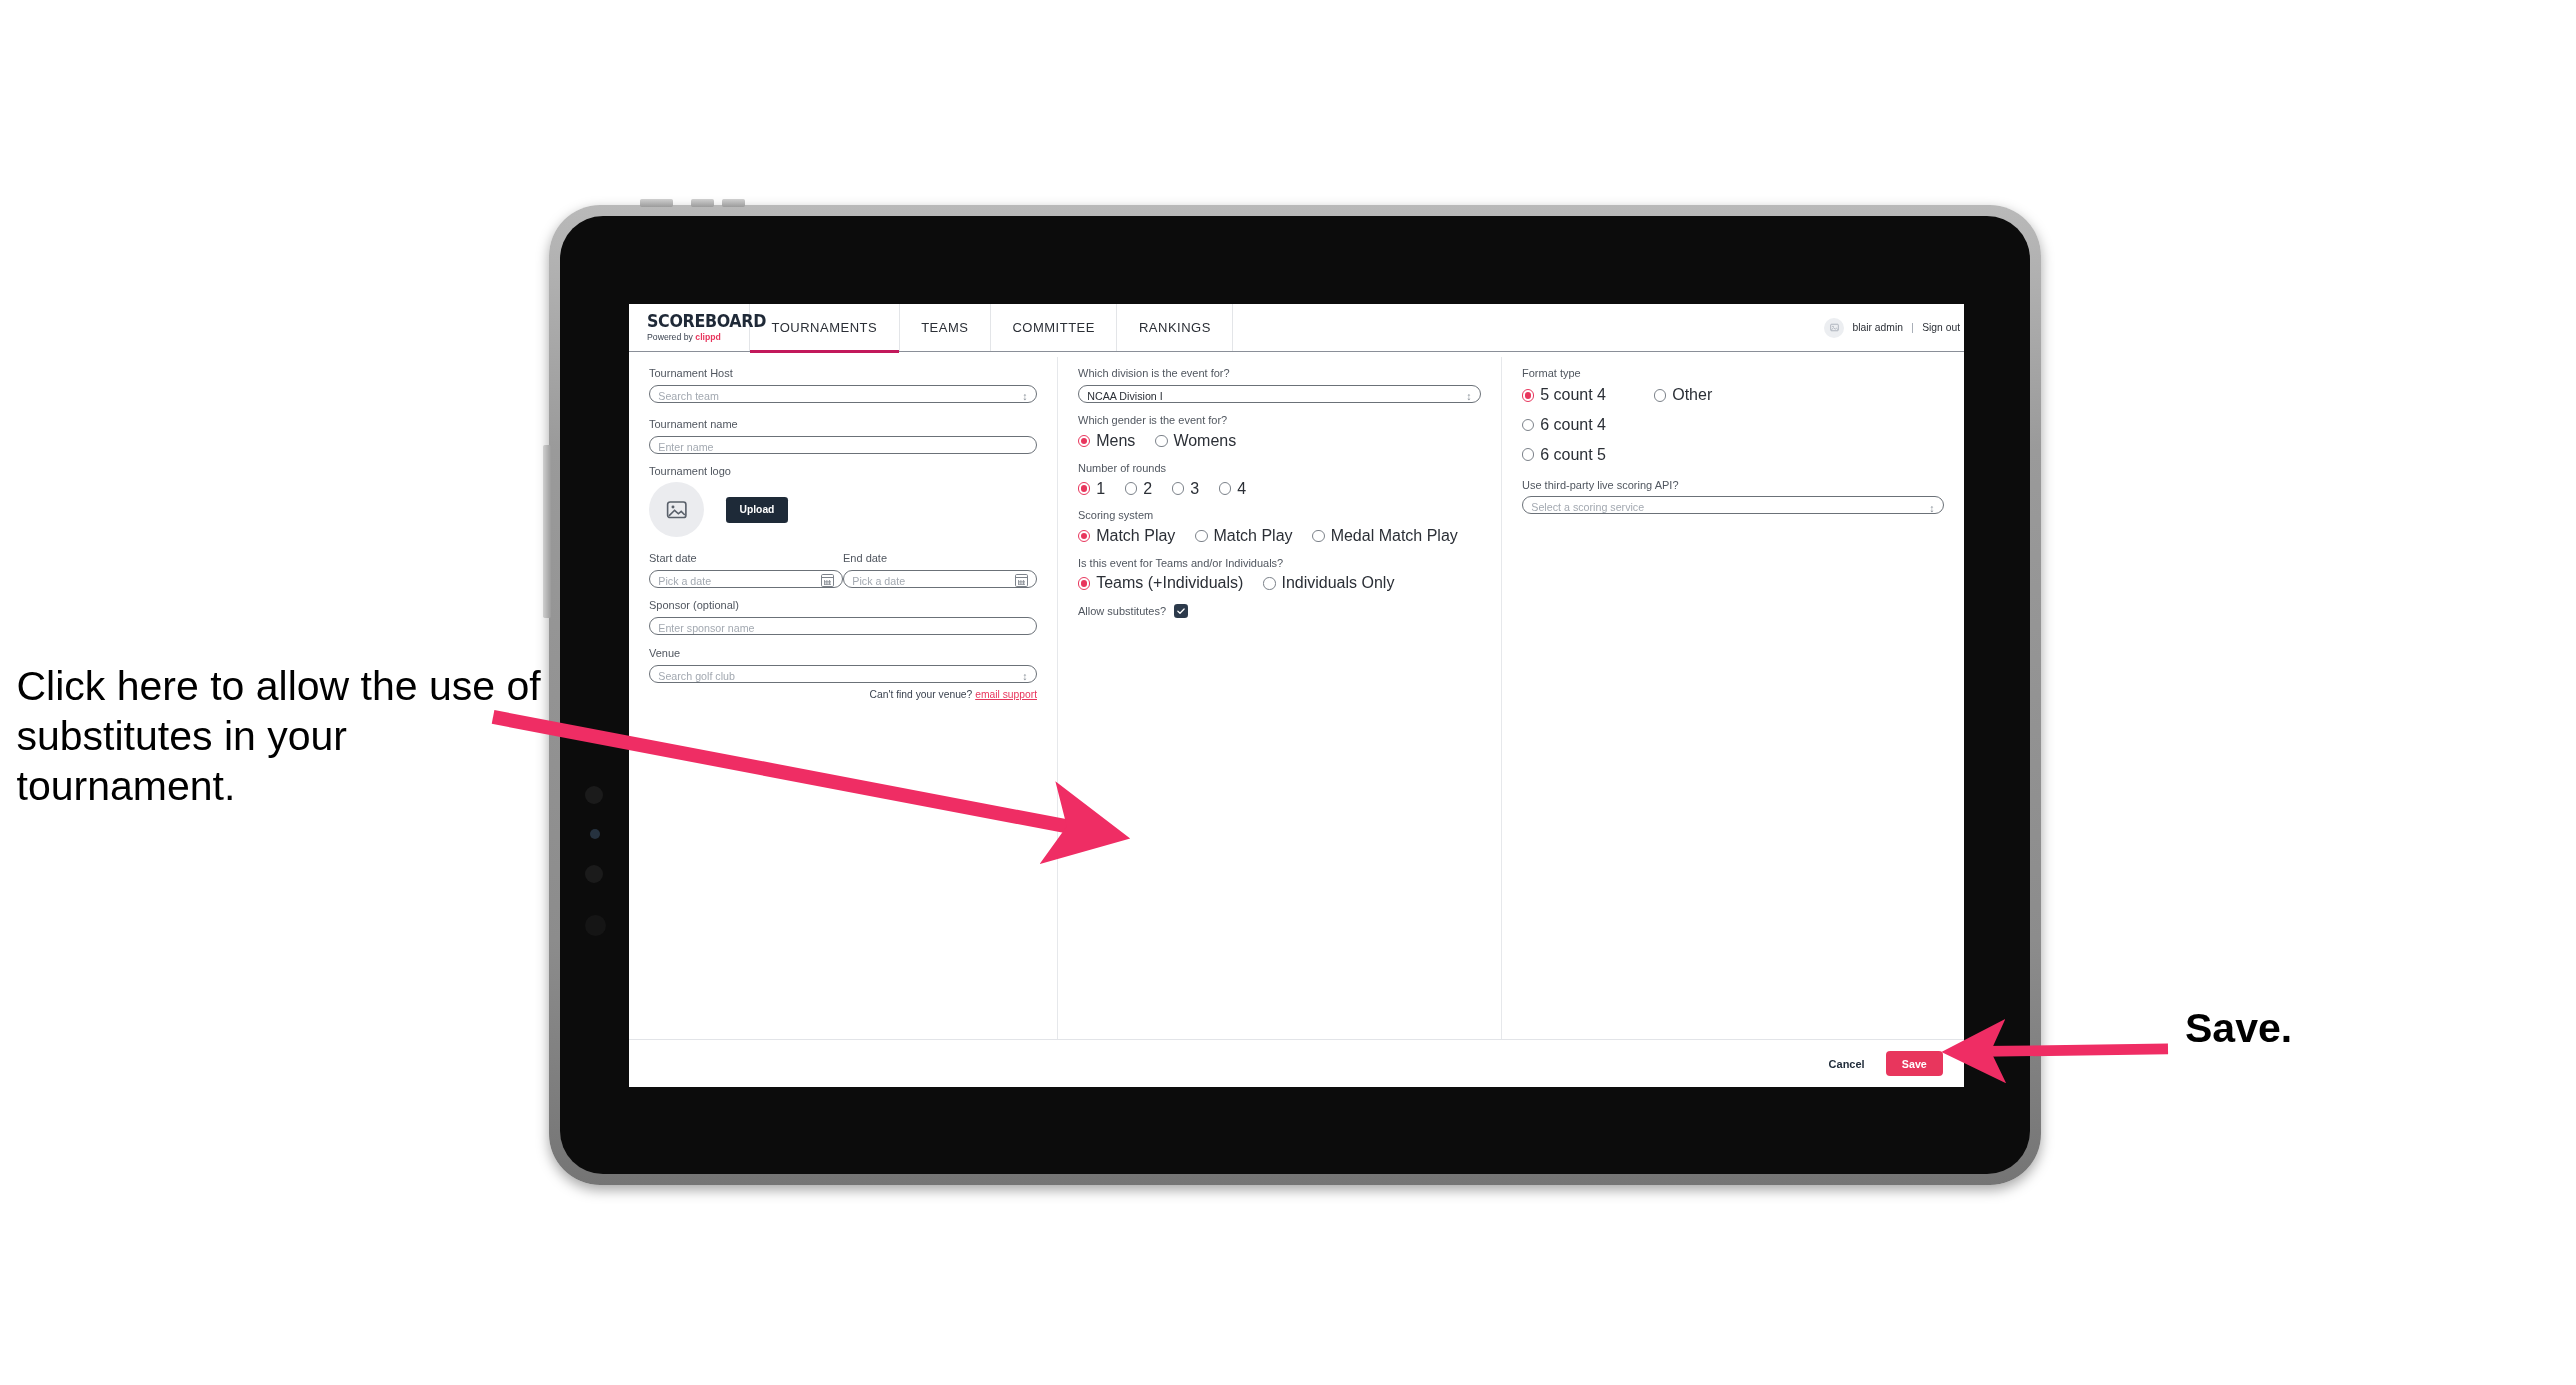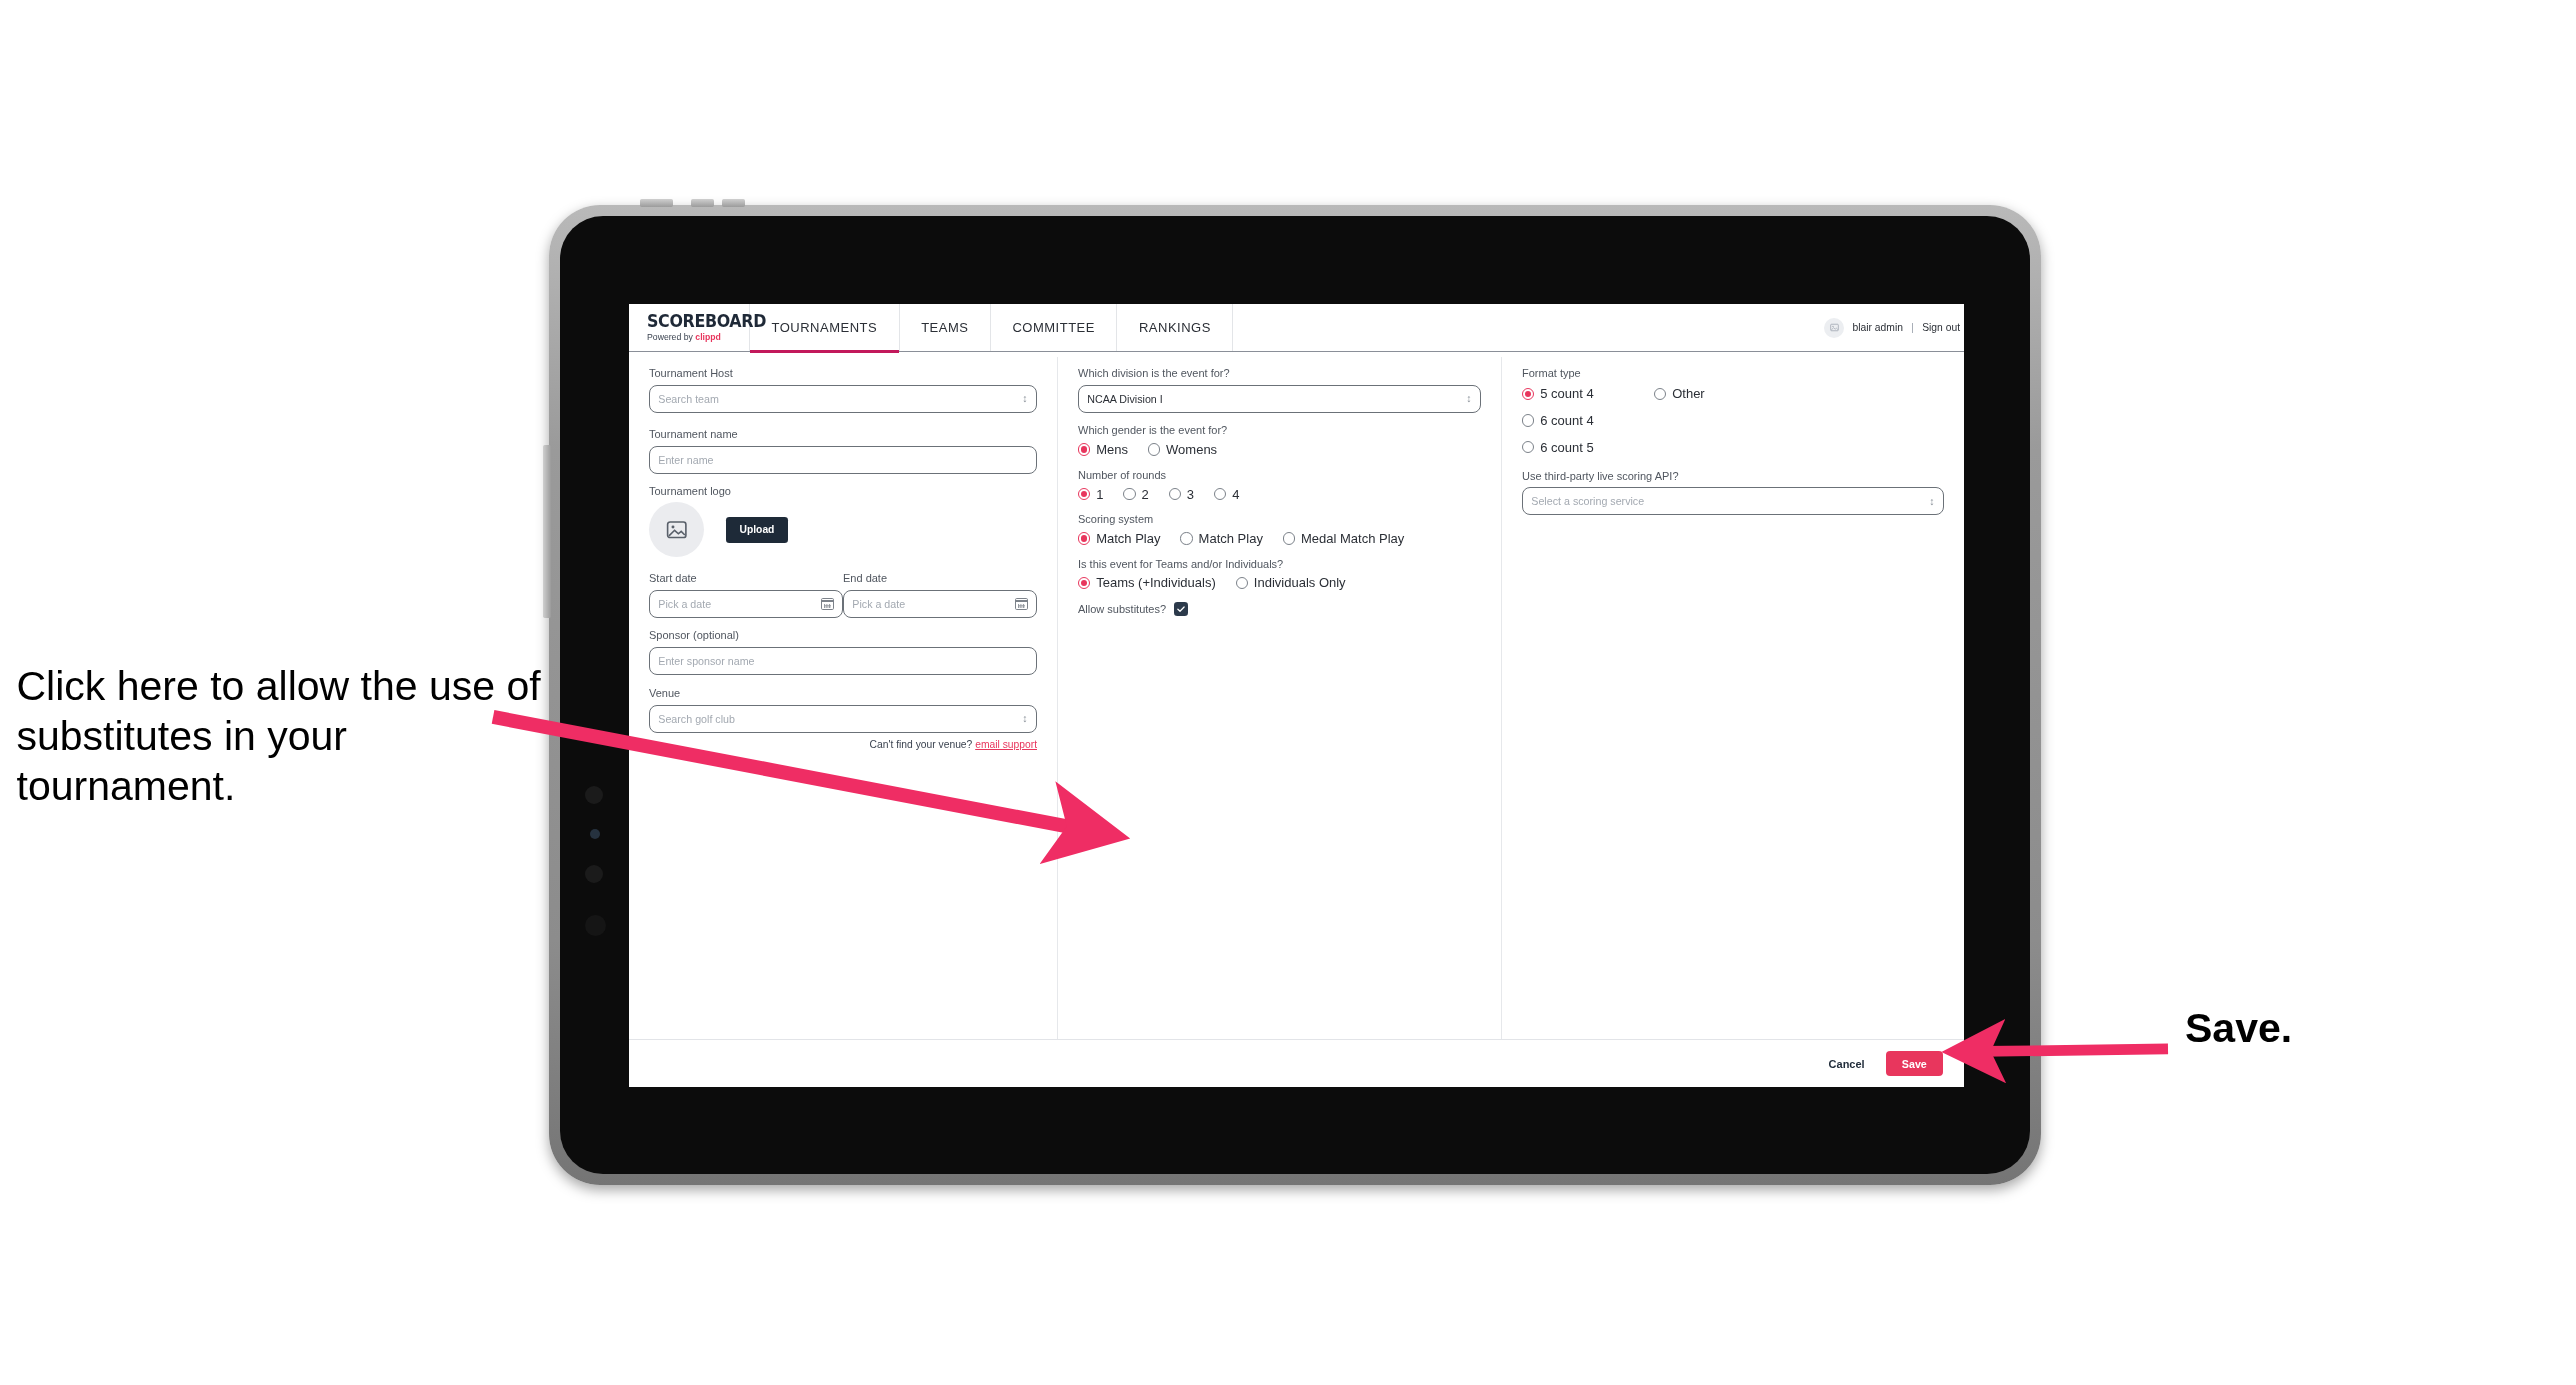--- a/index.html
+++ b/index.html
@@ -102,22 +102,22 @@
   .col { padding: 10px 20px 0 20px; }
   #col1 { width: 429px; border-right: 0.8px solid #e6e8eb; }
   #col2 { width: 444px; border-right: 0.8px solid #e6e8eb; }
   #col3 { flex:1; }
 
   .fld-label { font-size: 11px; color:#50565f; margin-bottom: 5.8px; }
   .fld-label.tight { margin-bottom: 5px; }
   .sect-gap { height: 15px; }
 
   .input {
-    height: 28px; border:0.8px solid #6b7178; border-radius:8px; background:#fff;
-    display:flex; align-items:center; padding: 0 8.3px;
+    height: 18px; border:0.8px solid #6b7178; border-radius:13px; background:#fff;
+    display:flex; align-items:flex-end; padding: 0 8.3px;
     font-size: 10.7px; position:relative;
   }
   .input.placeholder > .txt { color:#a3a9b1; }
   .input .txt { flex:1; }
   .spin { color:#8d949c; font-size:10.7px; line-height:1; }
   .cal {
     width:12.4px;height:12.4px;border:1.2px solid #7c828a;border-radius:1.7px;position:relative;
     flex:0 0 auto;
   }
   .cal::before{content:'';position:absolute;left:-1.2px;right:-1.2px;top:1.7px;height:1.2px;background:#7c828a;}
@@ -147,21 +147,21 @@
 
   
   .radio-row { display:flex; align-items:center; flex-wrap:wrap; gap: 0 8.3px; margin-top:1.7px; }
   .radio { display:flex; align-items:center; gap:5.8px; margin-right:11.6px; cursor:pointer; }
   .radio .dot {
     width:12.4px;height:12.4px;border-radius:50%;border:1.2px solid #7c828a;
     display:flex;align-items:center;justify-content:center;flex:0 0 auto;
   }
   .radio.on .dot { border-color:#e8365d; }
   .radio.on .dot::after{ content:''; width:6.6px;height:6.6px;border-radius:50%;background:#e8365d;}
-  .radio .lbl { font-size:13px; color:#2b2f36; }
+  .radio .lbl { font-size:16px; color:#2b2f36; }
 
   .radio-col { margin-top:1.7px; }
   .radio-col .radio { margin-bottom: 11.6px; }
   #fmt-grid { display:flex; margin-top:1.7px; }
   #fmt-grid .fmt-left { width: 132px; }
 
   
   #subs-row { display:flex; align-items:center; gap:8.3px; margin-top: 3.3px; }
   #subs-box {
     width:14px;height:14px;border-radius:3.3px;background:#2c3a4b;

